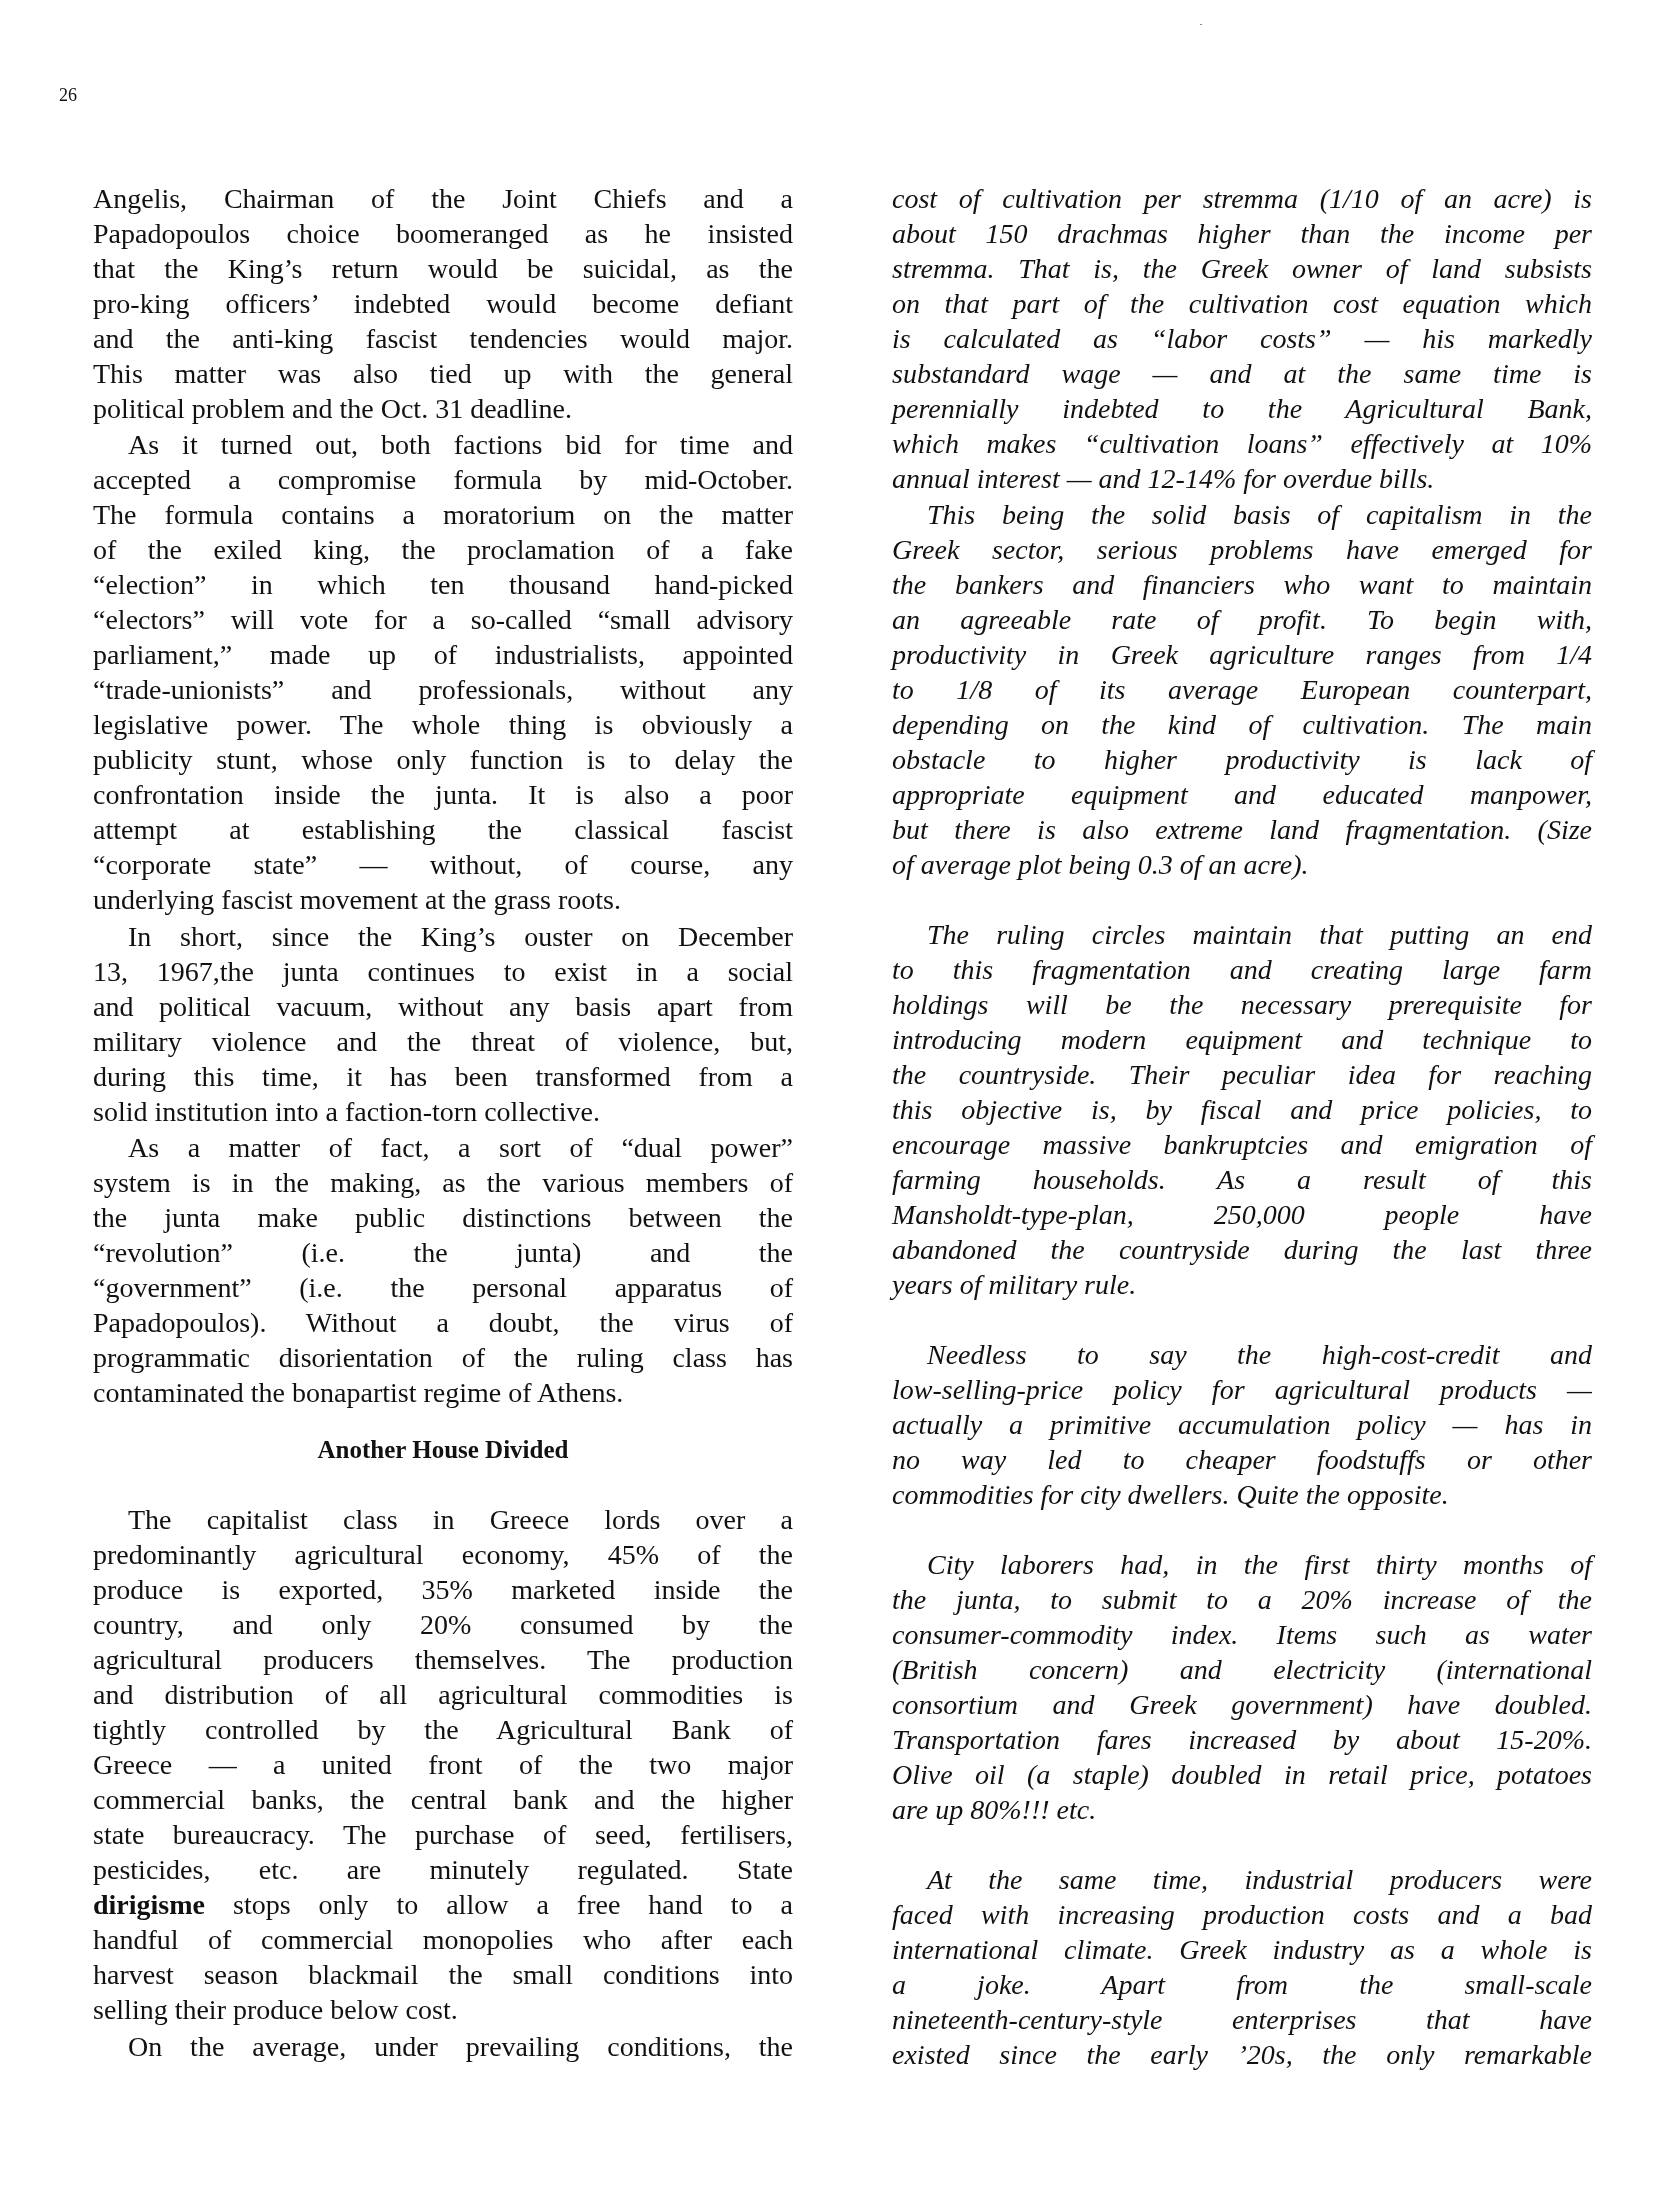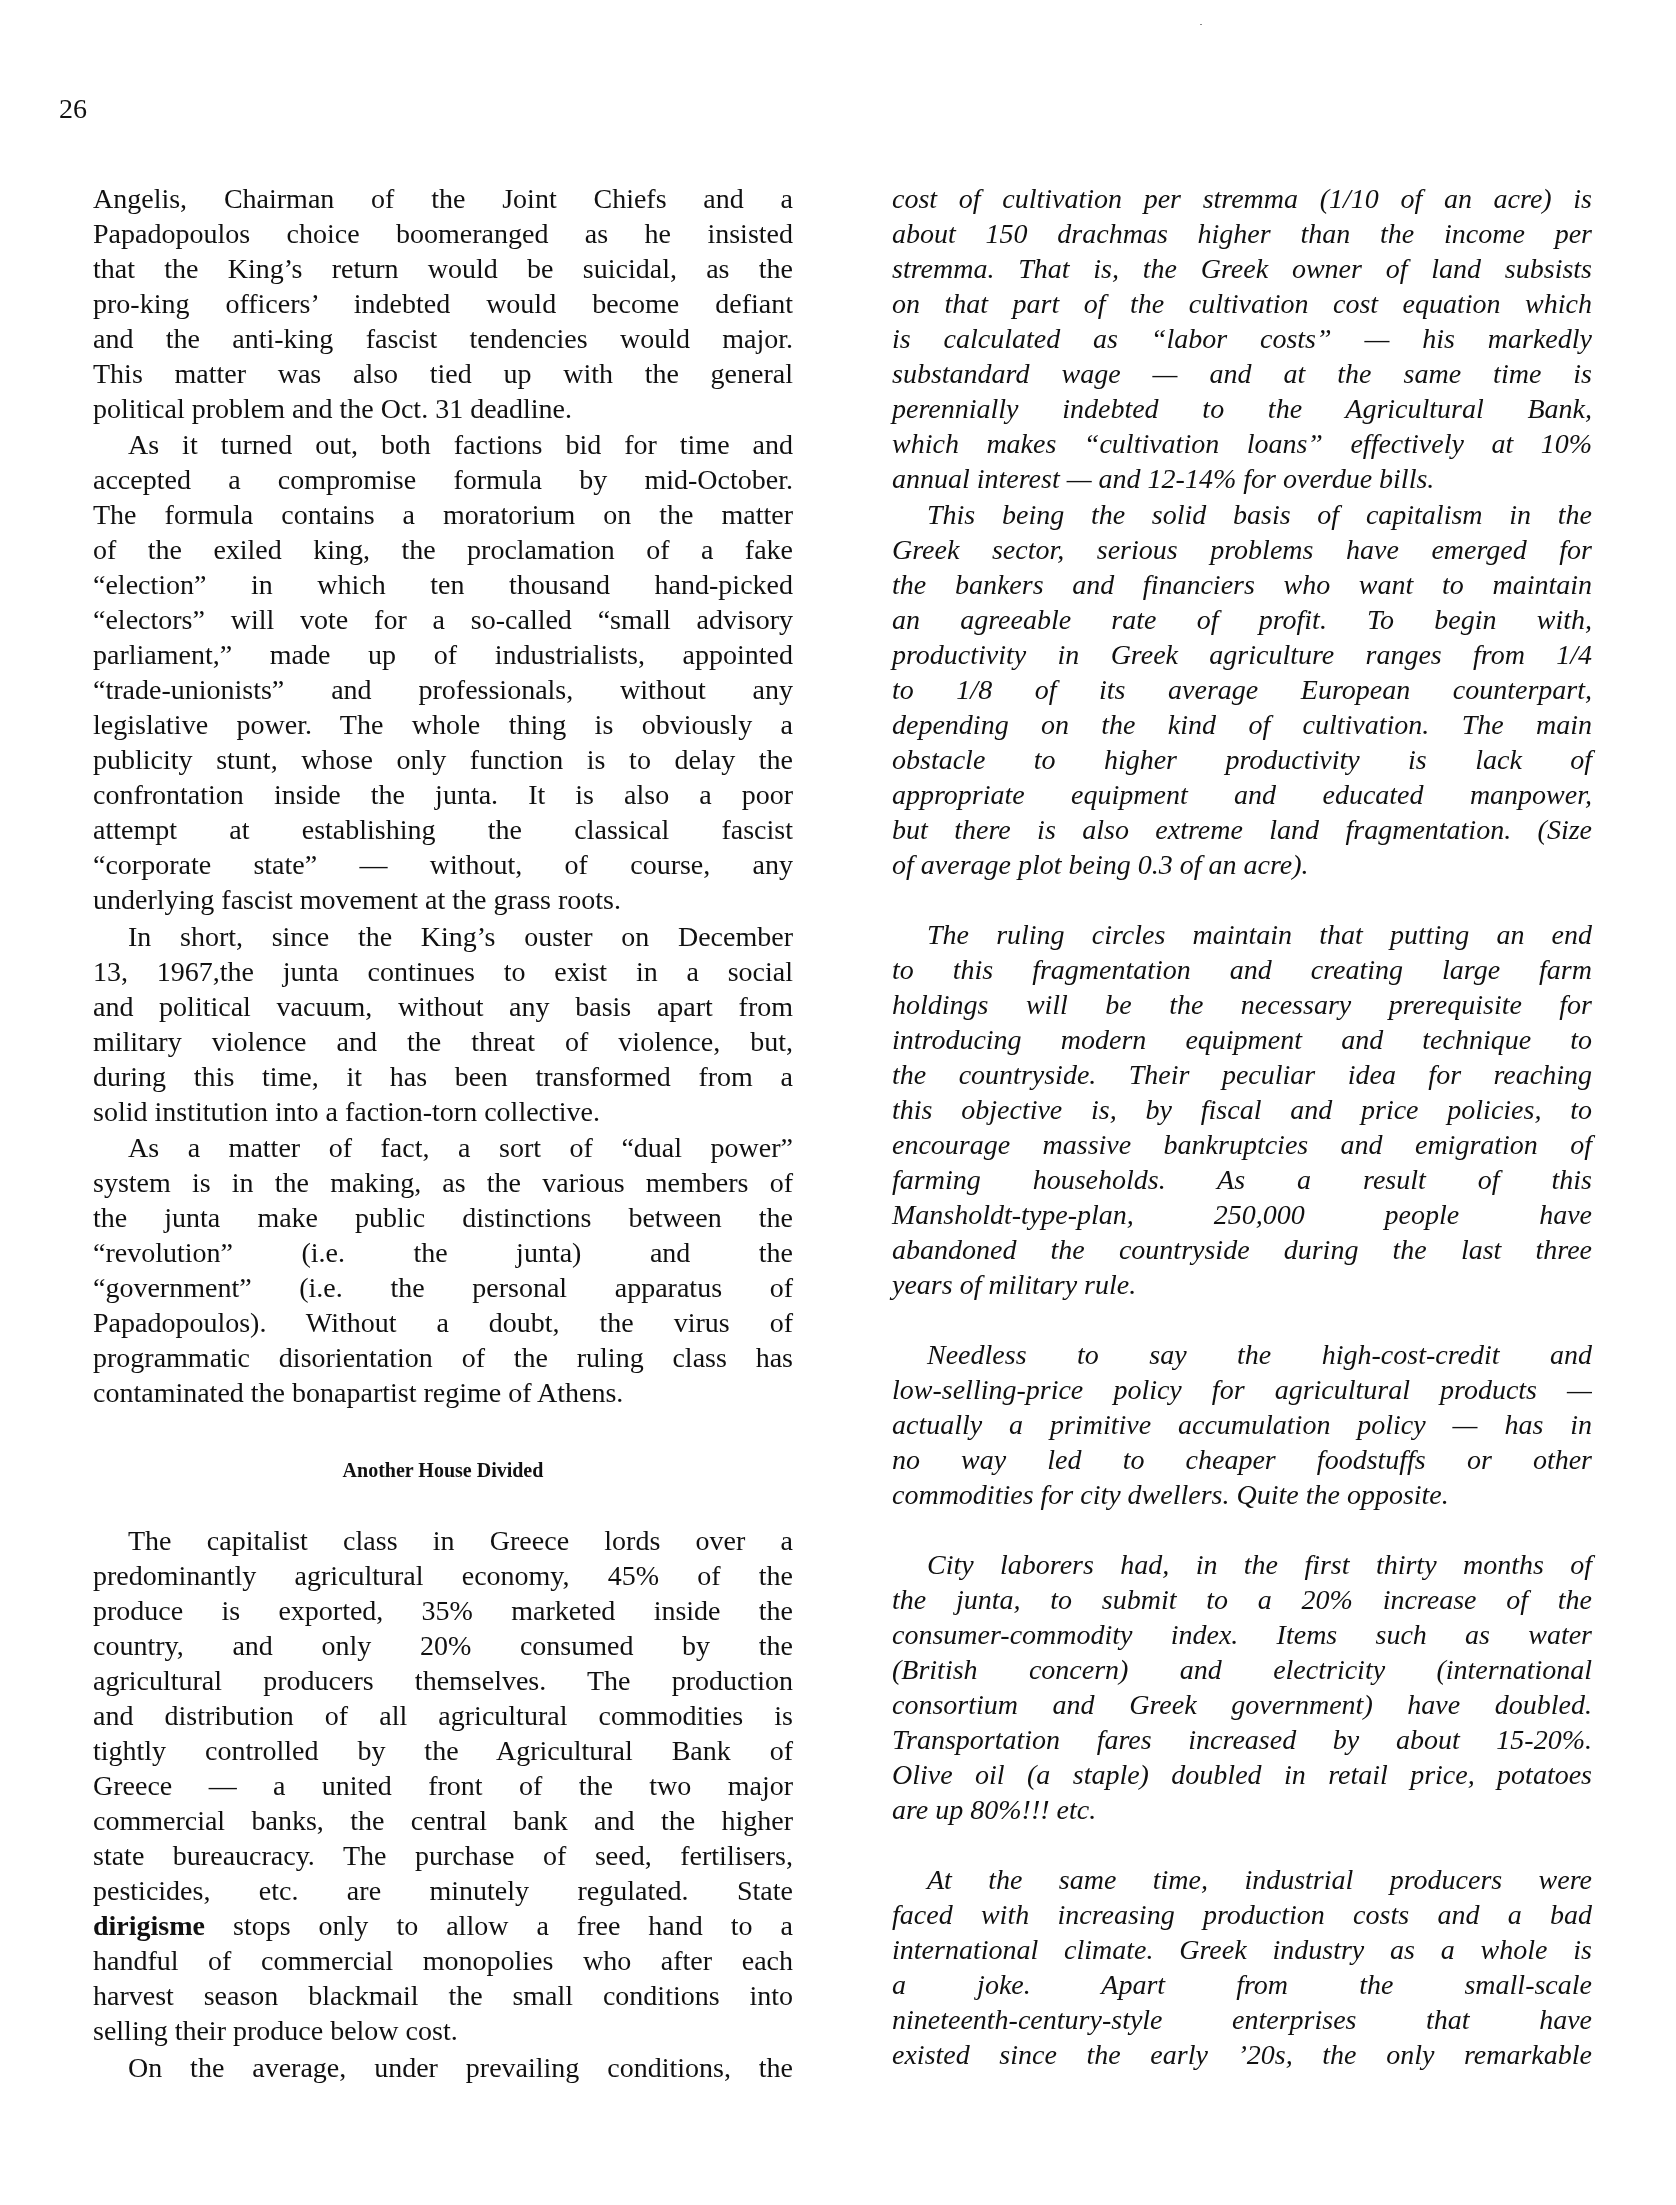--- a/index.html
+++ b/index.html
@@ -11,22 +11,22 @@
     width: 1676px;
     height: 2205px;
     position: relative;
     overflow: hidden;
     font-family: "Liberation Serif", "DejaVu Serif", serif;
     color: #111111;
   }
   .page-number {
     position: absolute;
     left: 59px;
-    top: 92px;
-    font-size: 28px;
+    top: 78px;
+    font-size: 18px;
     line-height: 34px;
   }
   .stray-mark {
     position: absolute;
     left: 1200px;
     top: 24px;
     width: 2.1px;
     height: 1.4px;
     background: #888;
   }
@@ -50,24 +50,24 @@
   .line.last {
     text-align-last: left;
   }
   .indent { padding-left: 35px; }
   .para-gap-small { height: 1.4px; }
   .para-gap { height: 35px; }
   .heading {
     display: block;
     text-align: center;
     font-weight: bold;
-    font-size: 20px;
+    font-size: 25px;
     line-height: 35px;
     height: 35px;
-    margin: 43px 0 35px 0;
+    margin: 22px 0 35px 0;
   }
   b.emph { font-weight: bold; margin-top: 9px; }
 </style>
 </head>
 <body>
 
 <div class="stray-mark"></div>
 
 <div class="page-number">26</div>
 

